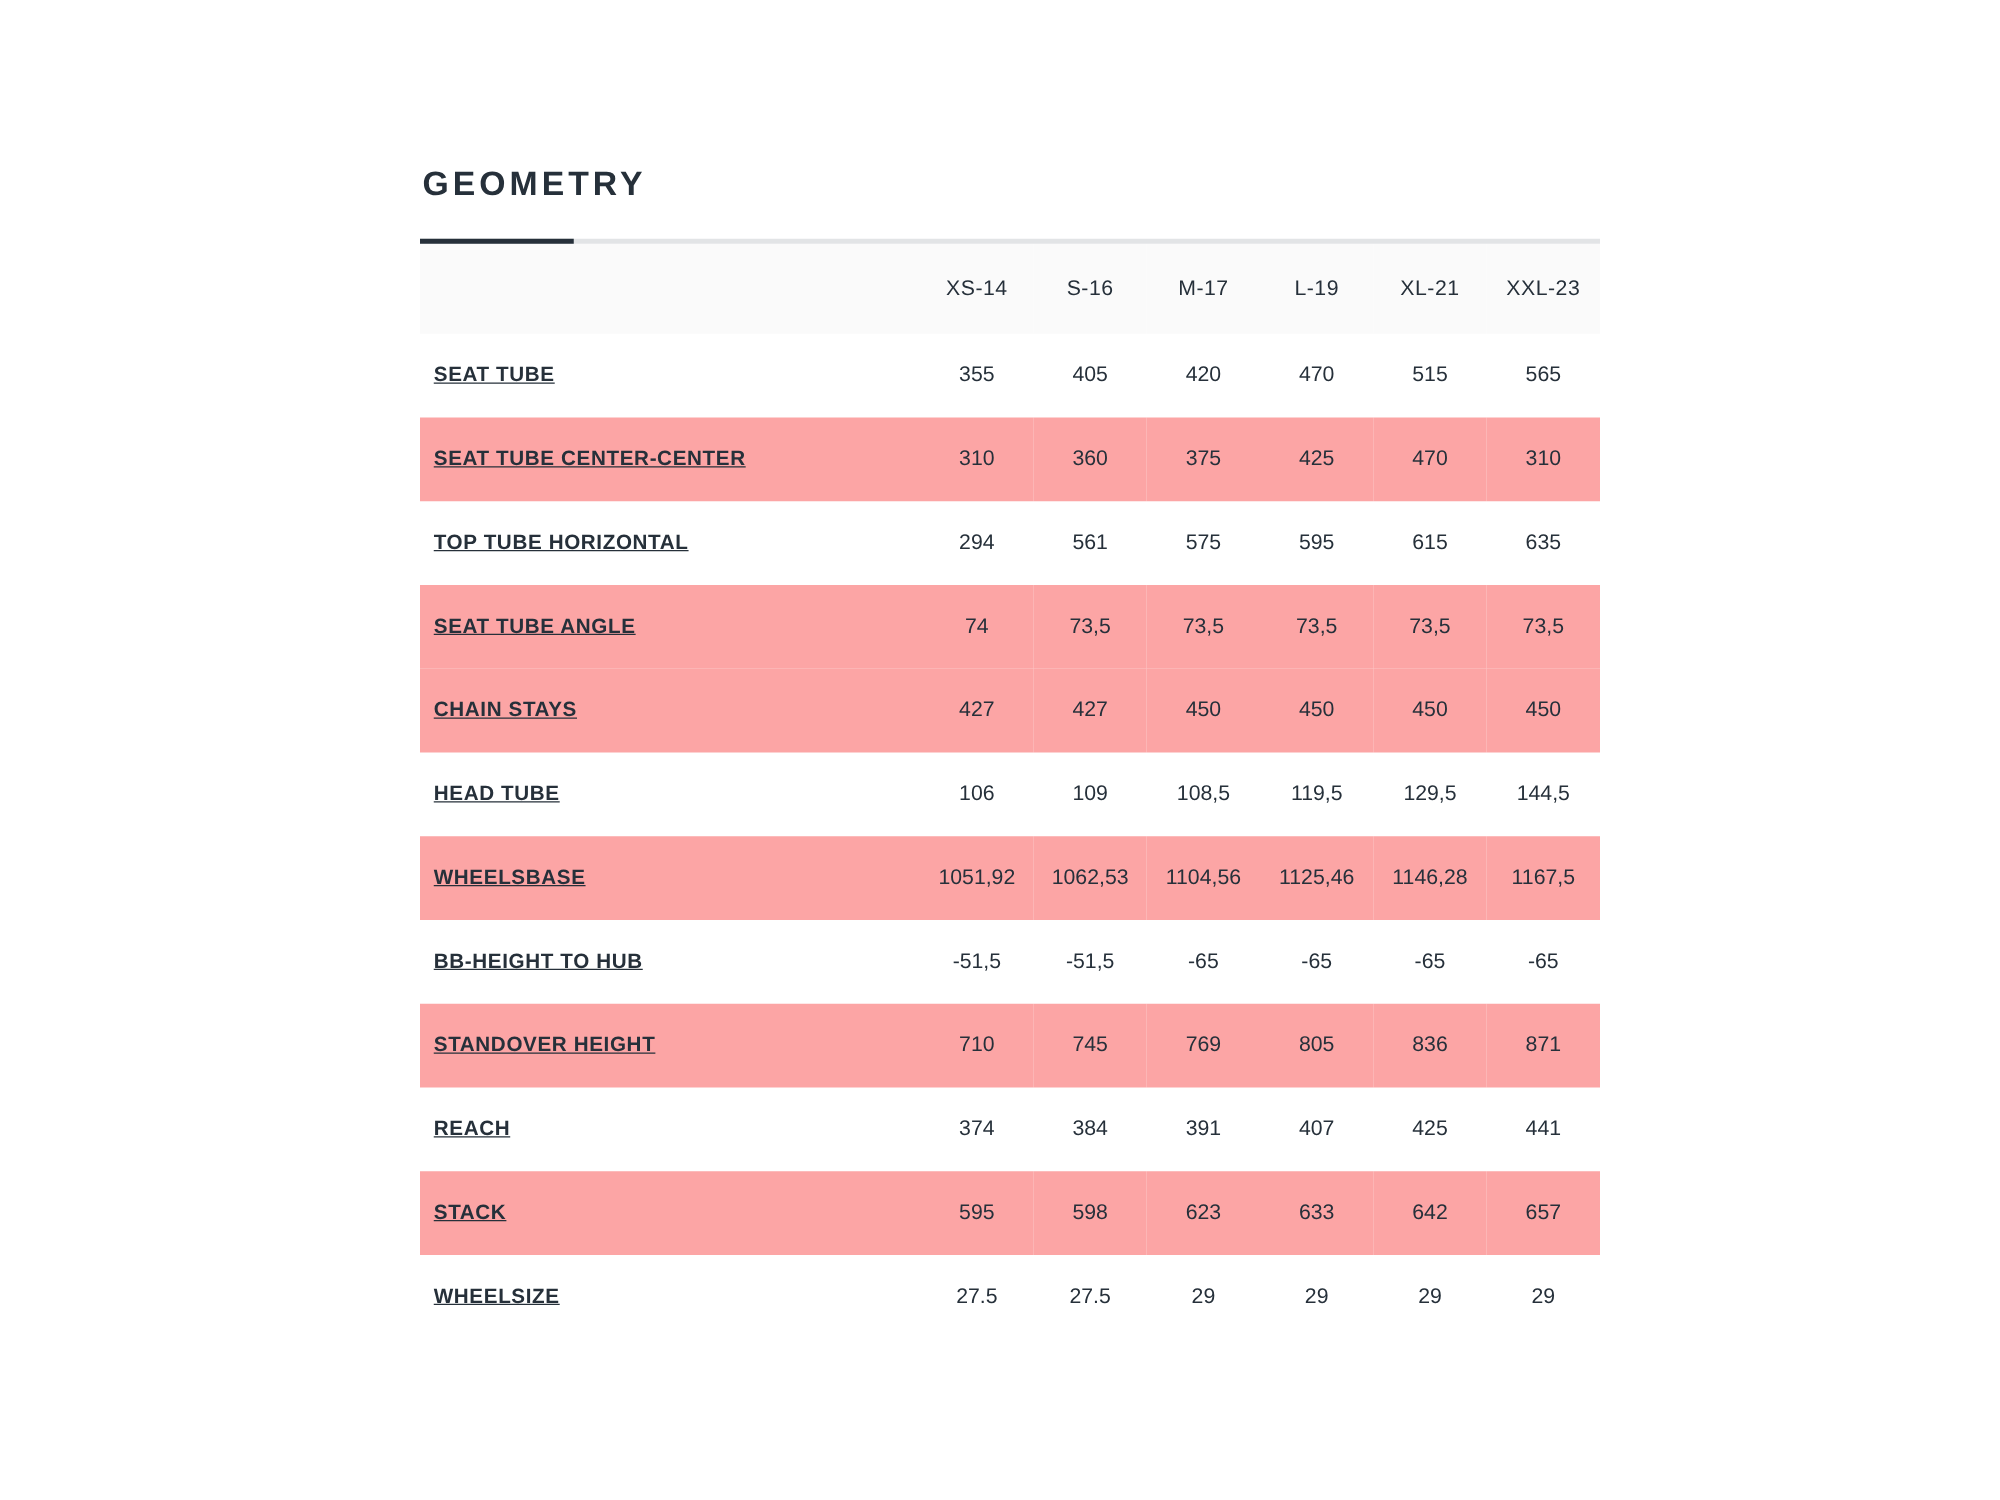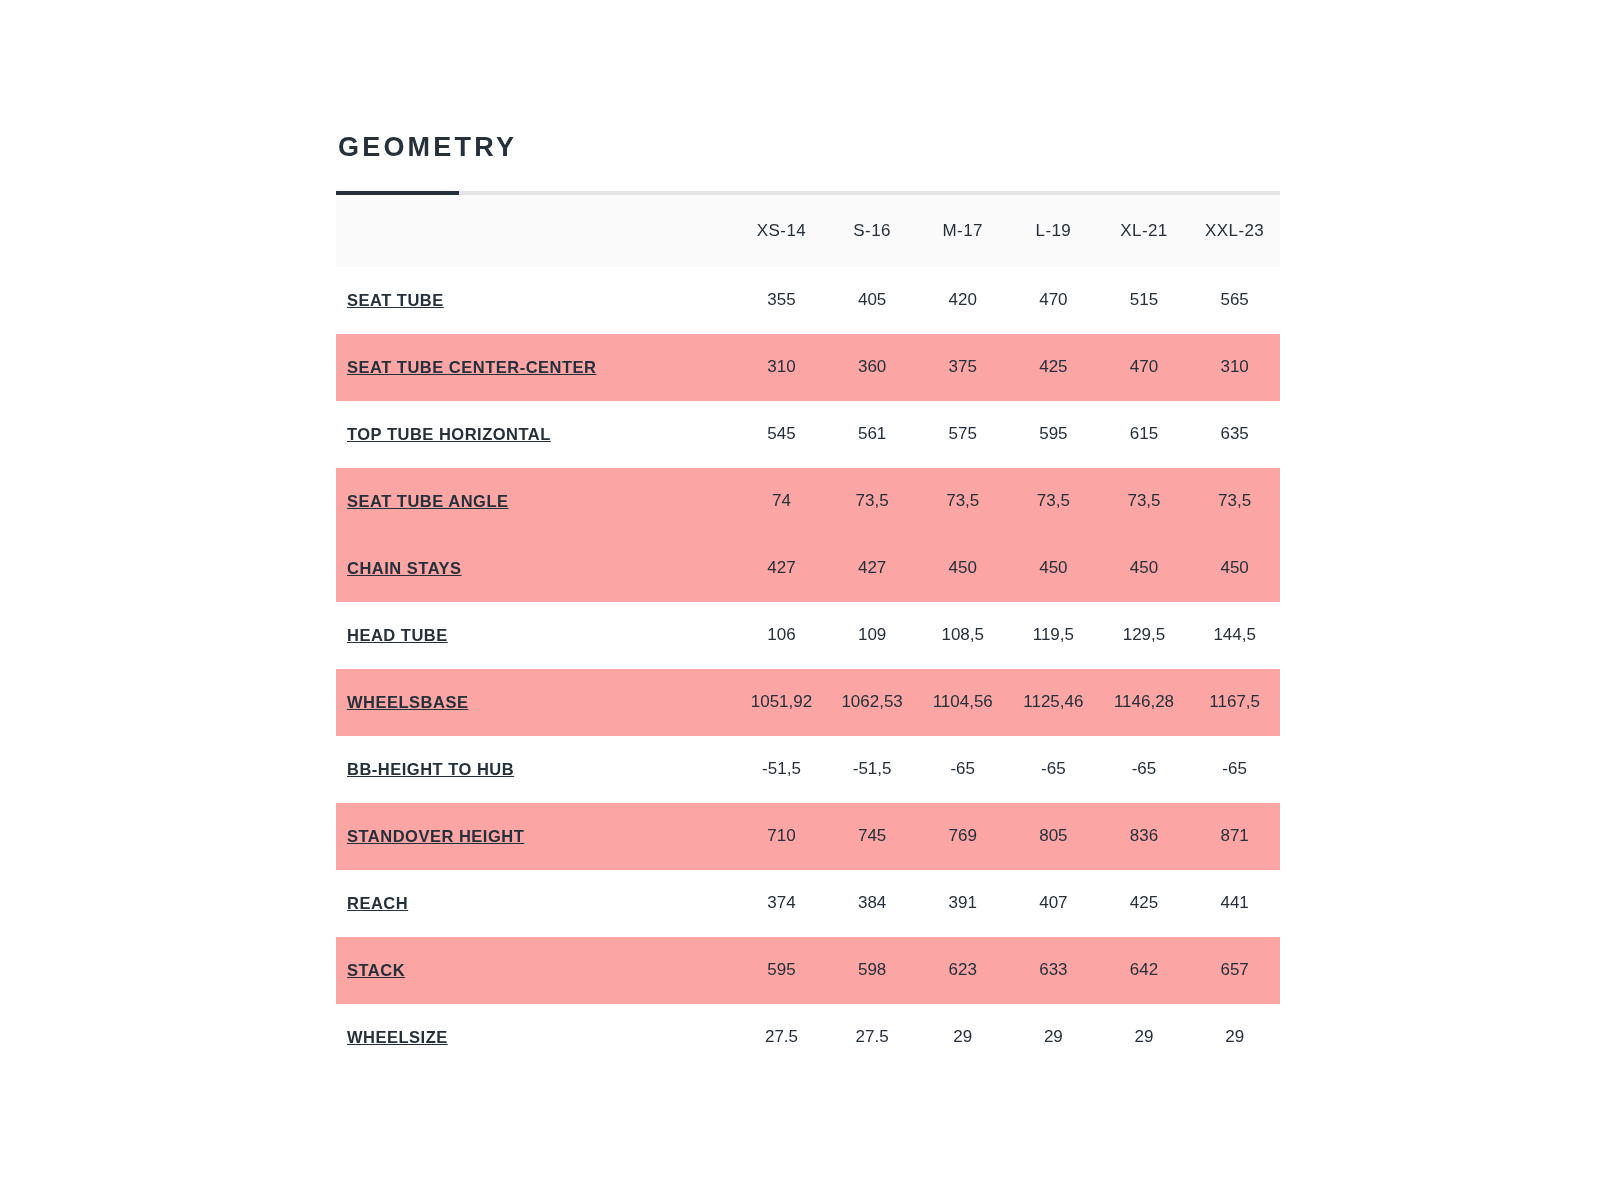--- a/index.html
+++ b/index.html
@@ -151,21 +151,21 @@
           <td class="val">310</td>
           <td class="val">360</td>
           <td class="val">375</td>
           <td class="val">425</td>
           <td class="val">470</td>
           <td class="val">310</td>
         </tr>
 
         <tr>
           <td class="rowlabel">TOP TUBE HORIZONTAL</td>
-          <td class="val">545</td>
+          <td class="val">294</td>
           <td class="val">561</td>
           <td class="val">575</td>
           <td class="val">595</td>
           <td class="val">615</td>
           <td class="val">635</td>
         </tr>
 
         <tr class="alt">
           <td class="rowlabel">SEAT TUBE ANGLE</td>
           <td class="val">74</td>

